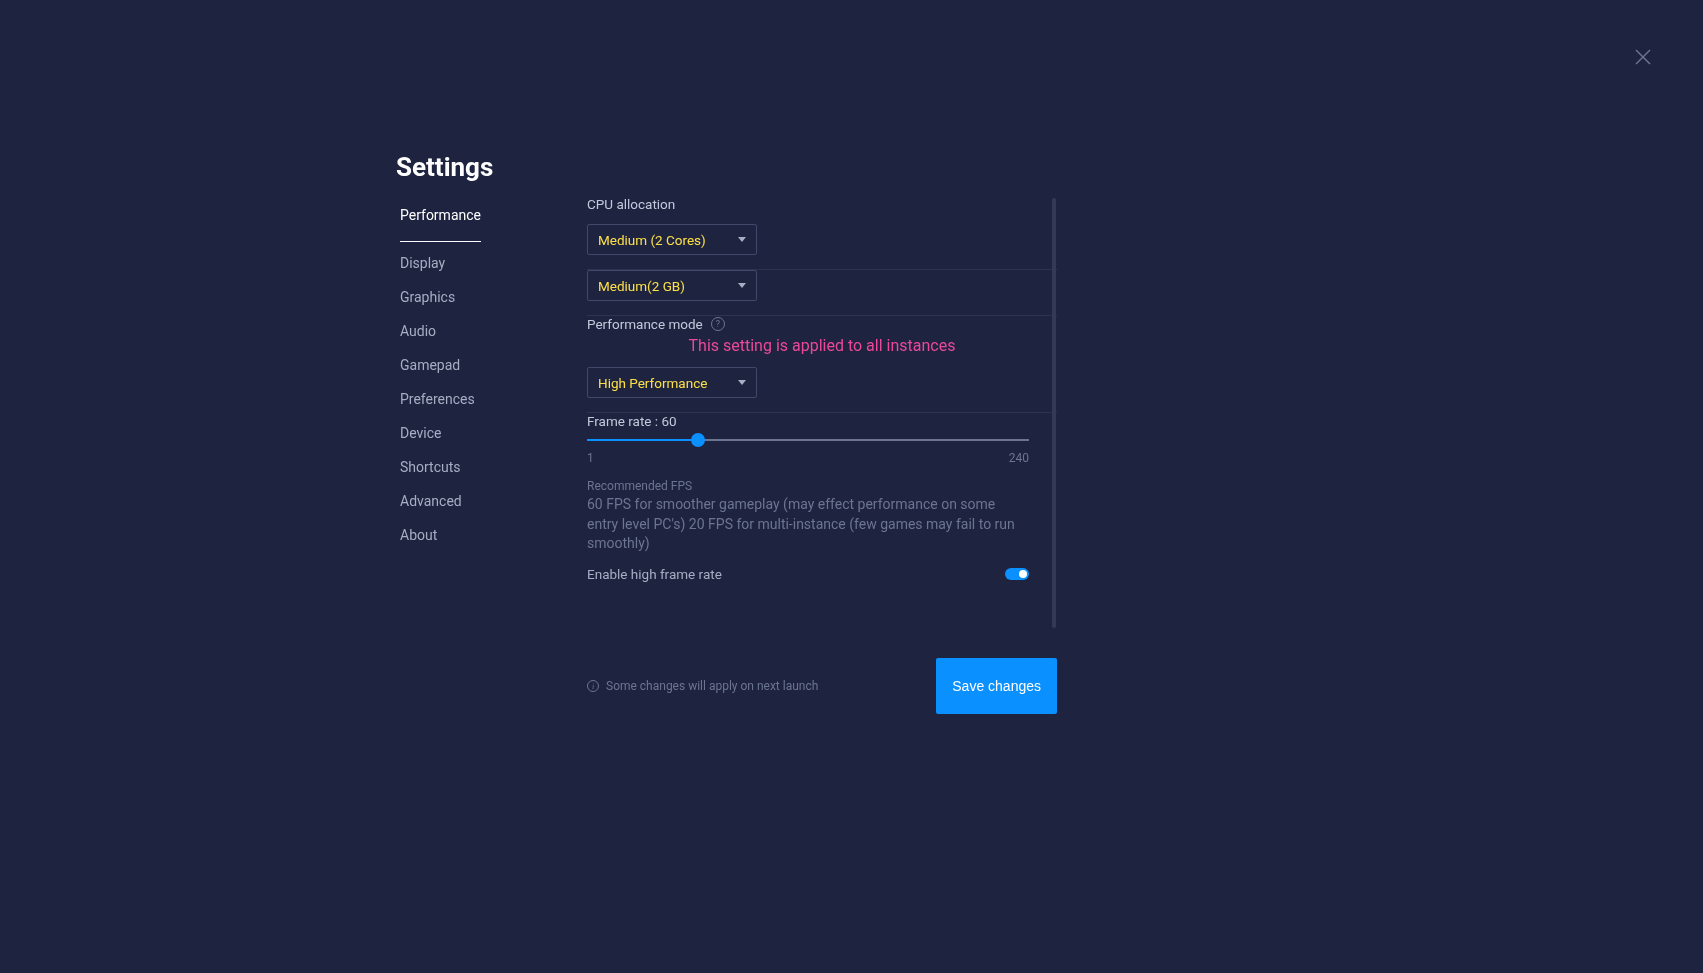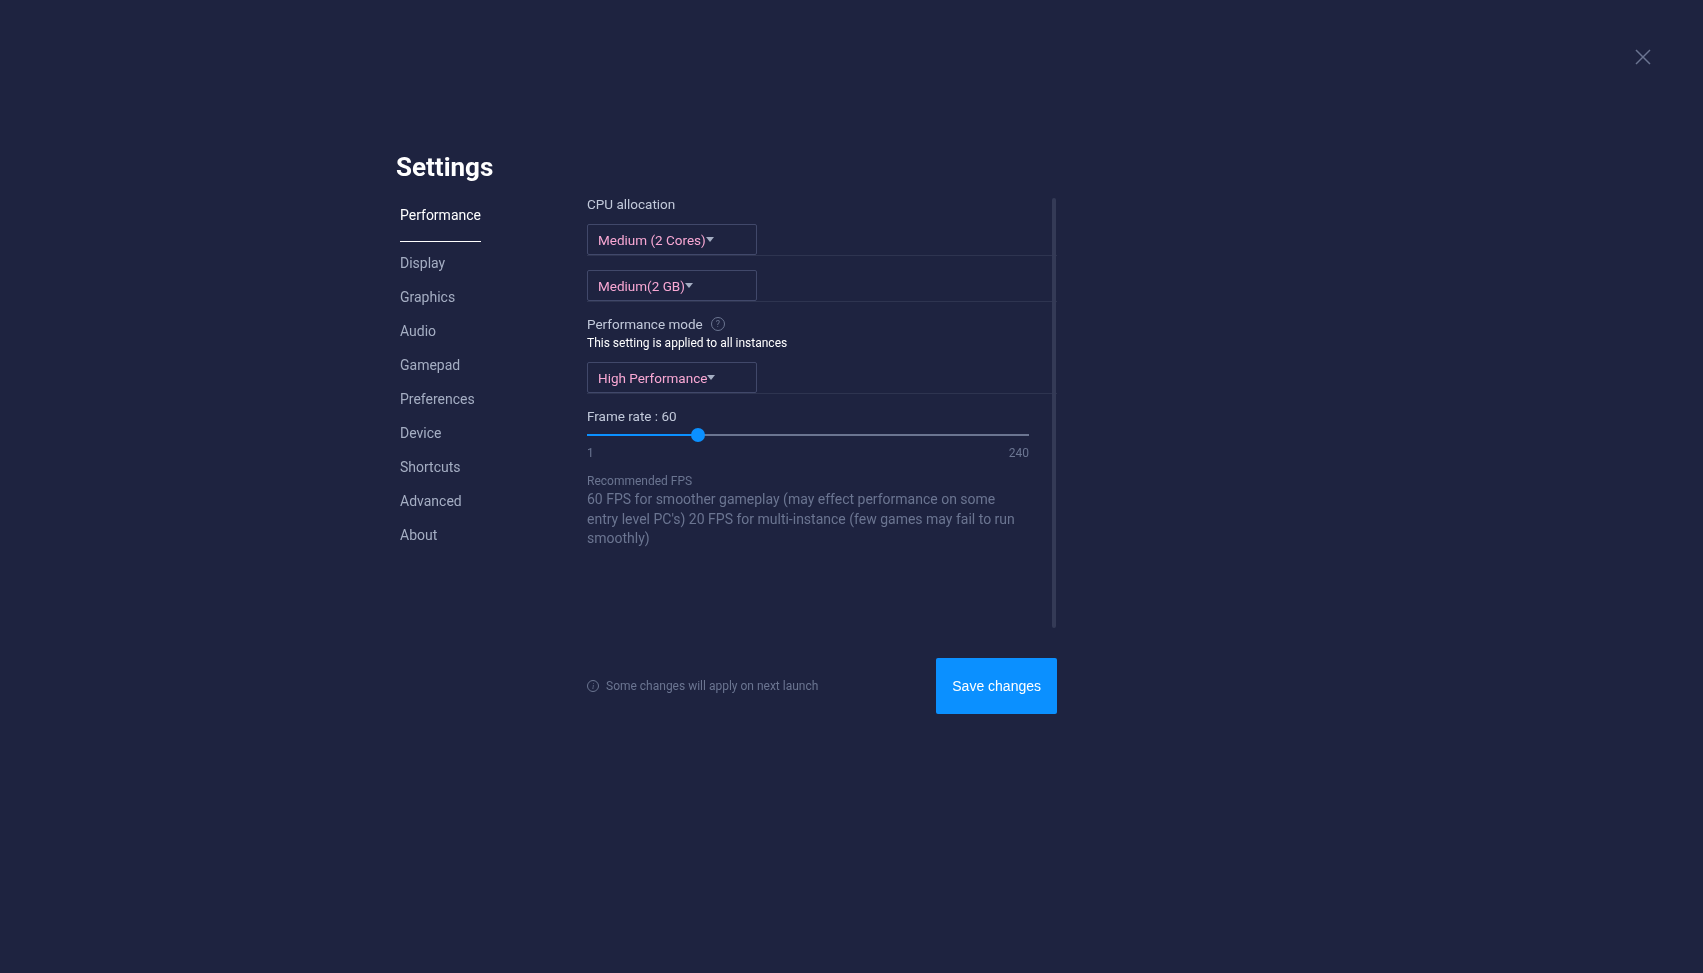--- a/index.html
+++ b/index.html
@@ -67,62 +67,63 @@
       position: absolute;
       left: 1052px;
       top: 198px;
       width: 4px;
       height: 430px;
       background-color: #343a56;
       border-radius: 2px;
     }
     .section {
       border-bottom: 1px solid rgba(94,102,128,0.25);
-      margin-bottom: 14px;
+      padding-bottom: 14px;
     }
     .section:last-of-type {
       border-bottom: none;
     }
     .section-label {
       font-size: 13.5px;
       color: #c2c9da;
       margin-bottom: 12px;
       display: flex;
       align-items: center;
       gap: 8px;
     }
     .section-sublabel {
-      font-size: 12px;
-      color: #ffffff;
+      font-size: 16px;
+      color: #ec4899;
       margin-top: -8px;
       margin-bottom: 12px;
+      text-align: center;
     }
     .help-icon {
       width: 14px;
       height: 14px;
       border: 1px solid #6b7591;
       border-radius: 50%;
       display: inline-flex;
       align-items: center;
       justify-content: center;
       font-size: 9px;
       color: #6b7591;
     }
     .dropdown {
       width: 170px;
       height: 31px;
       background-color: transparent;
       border: 1px solid #41486a;
       border-radius: 2px;
       display: flex;
       align-items: center;
-      justify-content: flex-start;
+      justify-content: space-between;
       padding: 0 10px;
       font-size: 13.5px;
-      color: #f9a8d4;
+      color: #fde047;
       cursor: pointer;
     }
     .dropdown-arrow {
       width: 0;
       height: 0;
       border-left: 4px solid transparent;
       border-right: 4px solid transparent;
       border-top: 5px solid #a5aec3;
     }
     .framerate-label {
@@ -323,20 +324,26 @@
         <div class="slider-thumb"></div>
       </div>
     </div>
     <div class="slider-labels">
       <span>1</span>
       <span>240</span>
     </div>
     <div class="fps-info-title">Recommended FPS</div>
     <div class="fps-info-text">60 FPS for smoother gameplay (may effect performance on some entry level PC's) 20 FPS for multi-instance (few games may fail to run smoothly)</div>
 
+    <div class="toggle-row">
+      <span class="toggle-label">Enable high frame rate</span>
+      <div class="toggle on">
+        <div class="toggle-knob"></div>
+      </div>
+    </div>
 
 
   </div>
 
 </div>
 
 <div class="scrollbar"></div>
 
 <div class="footer">
   <div class="footer-note">

